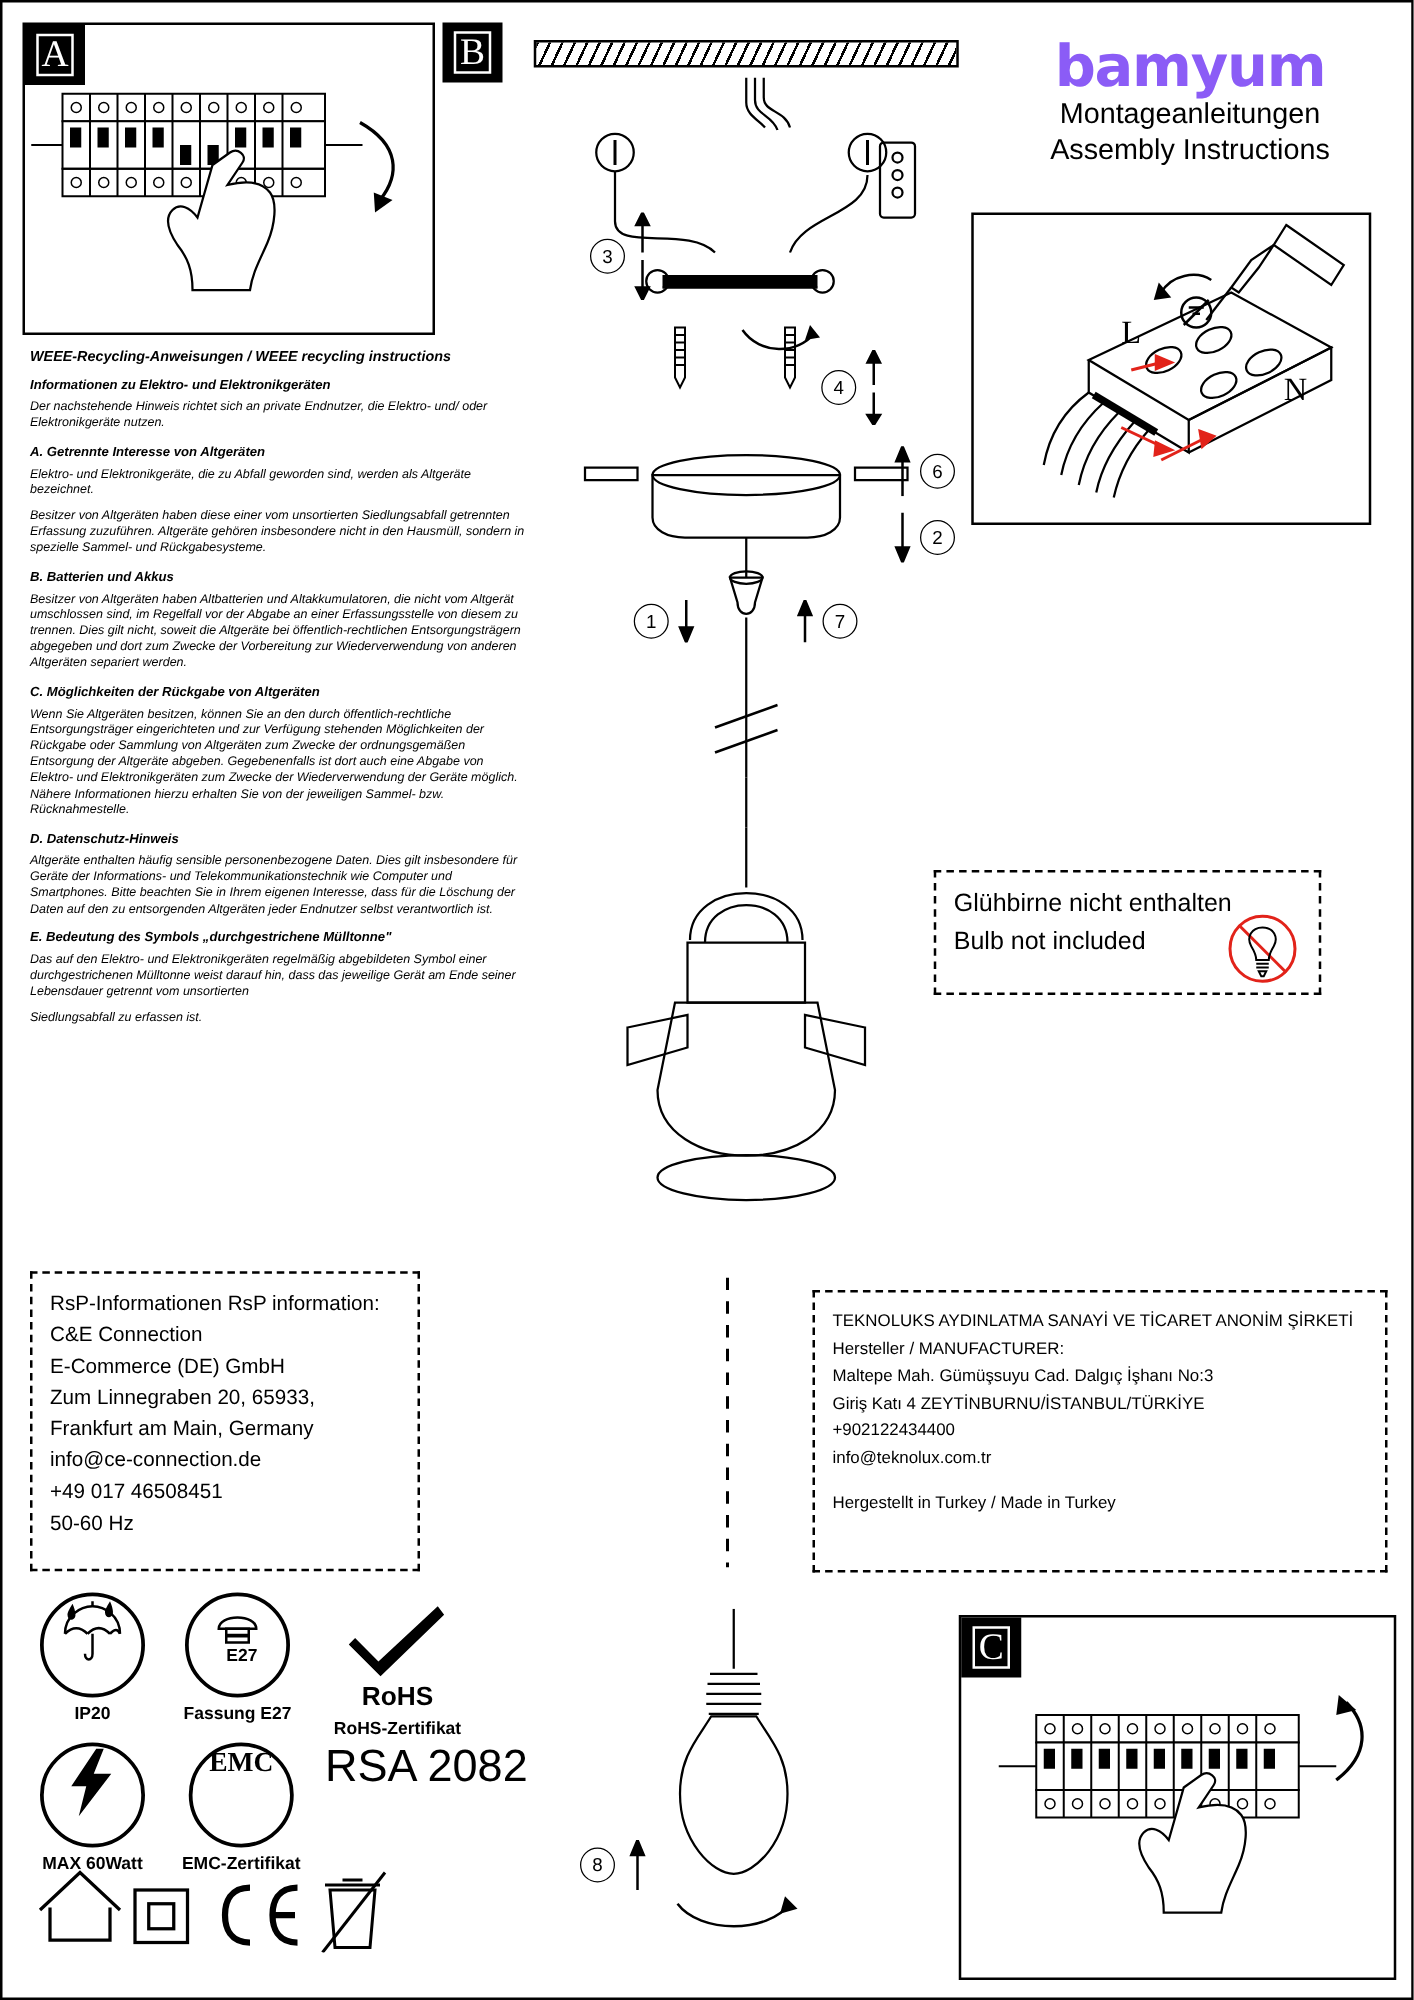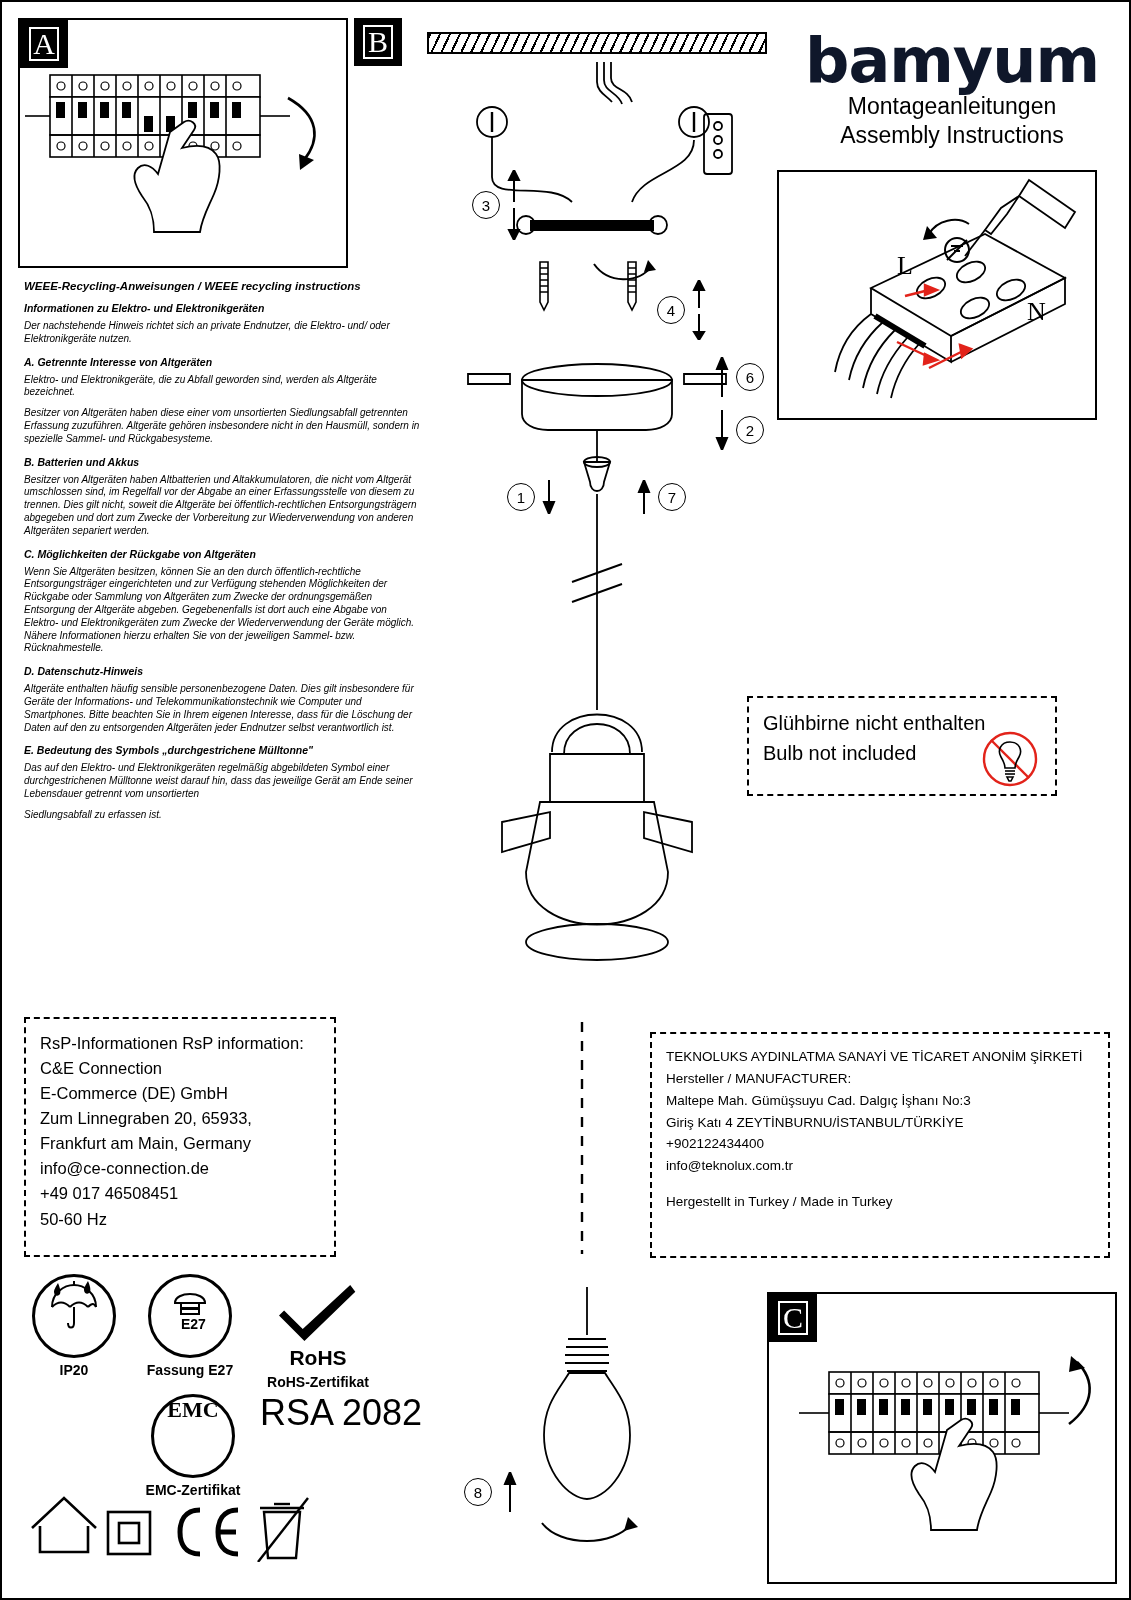--- a/index.html
+++ b/index.html
@@ -31,21 +31,21 @@
   #weee h5 { font-size:10.5px; margin:10px 0 6px 0; font-weight:bold; }
   #weee p  { font-size:10px; margin:0 0 8px 0; line-height:1.28; }
   #panelBletter { left:352px; top:16px; width:48px; height:48px; }
 
   
   #ceiling { left:425px; top:30px; width:340px; height:22px; border:2px solid #000;
      background:repeating-linear-gradient(115deg,#000 0 2px,#fff 2px 9px); }
 
   
   #brand { left:800px; top:28px; width:300px; text-align:center; }
-  #brandname { font-family:"DejaVu Sans", sans-serif; font-weight:bold; font-size:62px; color:#0f172a; letter-spacing:-1px; line-height:1; }
+  #brandname { font-family:"DejaVu Sans", sans-serif; font-weight:bold; font-size:46px; color:#8b5cf6; letter-spacing:-1px; line-height:1; }
   #brandsub1, #brandsub2 { font-size:23px; line-height:1.25; }
 
   
   #detailbox { left:775px; top:168px; width:320px; height:250px; border:2px solid #000; }
 
   
   #bulbbox { left:745px; top:694px; width:310px; height:100px; border:2px dashed #000; padding:10px 14px; }
   #bulbbox div { font-size:20px; line-height:1.5; }
 
   
@@ -475,20 +475,28 @@
     <div class="cert" style="left:238px; top:0; width:120px;">
       <div class="sq-ico">
         <svg width="92" height="74" viewBox="0 0 92 74">
           <path d="M6 34 L28 56 L84 4 L90 12 L30 70 L0 40 Z" fill="#000"></path>
         </svg>
       </div>
       <div style="font-size:21px;font-weight:bold;margin-top:-6px;">RoHS</div>
       <div class="cap">RoHS-Zertifikat</div>
     </div>
 
+    <div class="cert" style="left:2px; top:120px; width:104px;">
+      <div class="circle-ico">
+        <svg width="46" height="58" viewBox="0 0 46 58">
+          <path d="M26 2 L6 32 L18 32 L12 56 L38 22 L24 22 L32 2 Z" fill="#000"></path>
+        </svg>
+      </div>
+      <div class="cap">MAX 60Watt</div>
+    </div>
 
     <div class="cert" style="left:116px; top:120px; width:114px;">
       <div class="circle-ico">
         <span style="font-size:22px;font-weight:bold;font-family:'Liberation Serif',serif;">EMC</span>
       </div>
       <div class="cap">EMC-Zertifikat</div>
     </div>
 
     <div class="abs" style="left:4px; top:208px; width:360px; height:80px;">
       <svg width="360" height="80" viewBox="0 0 360 80">

